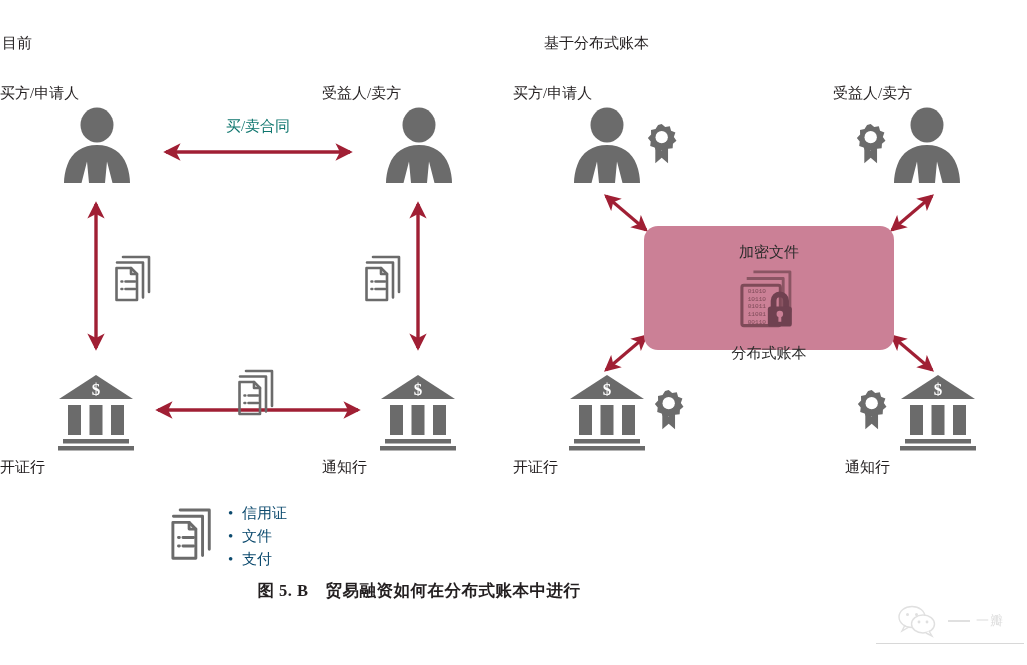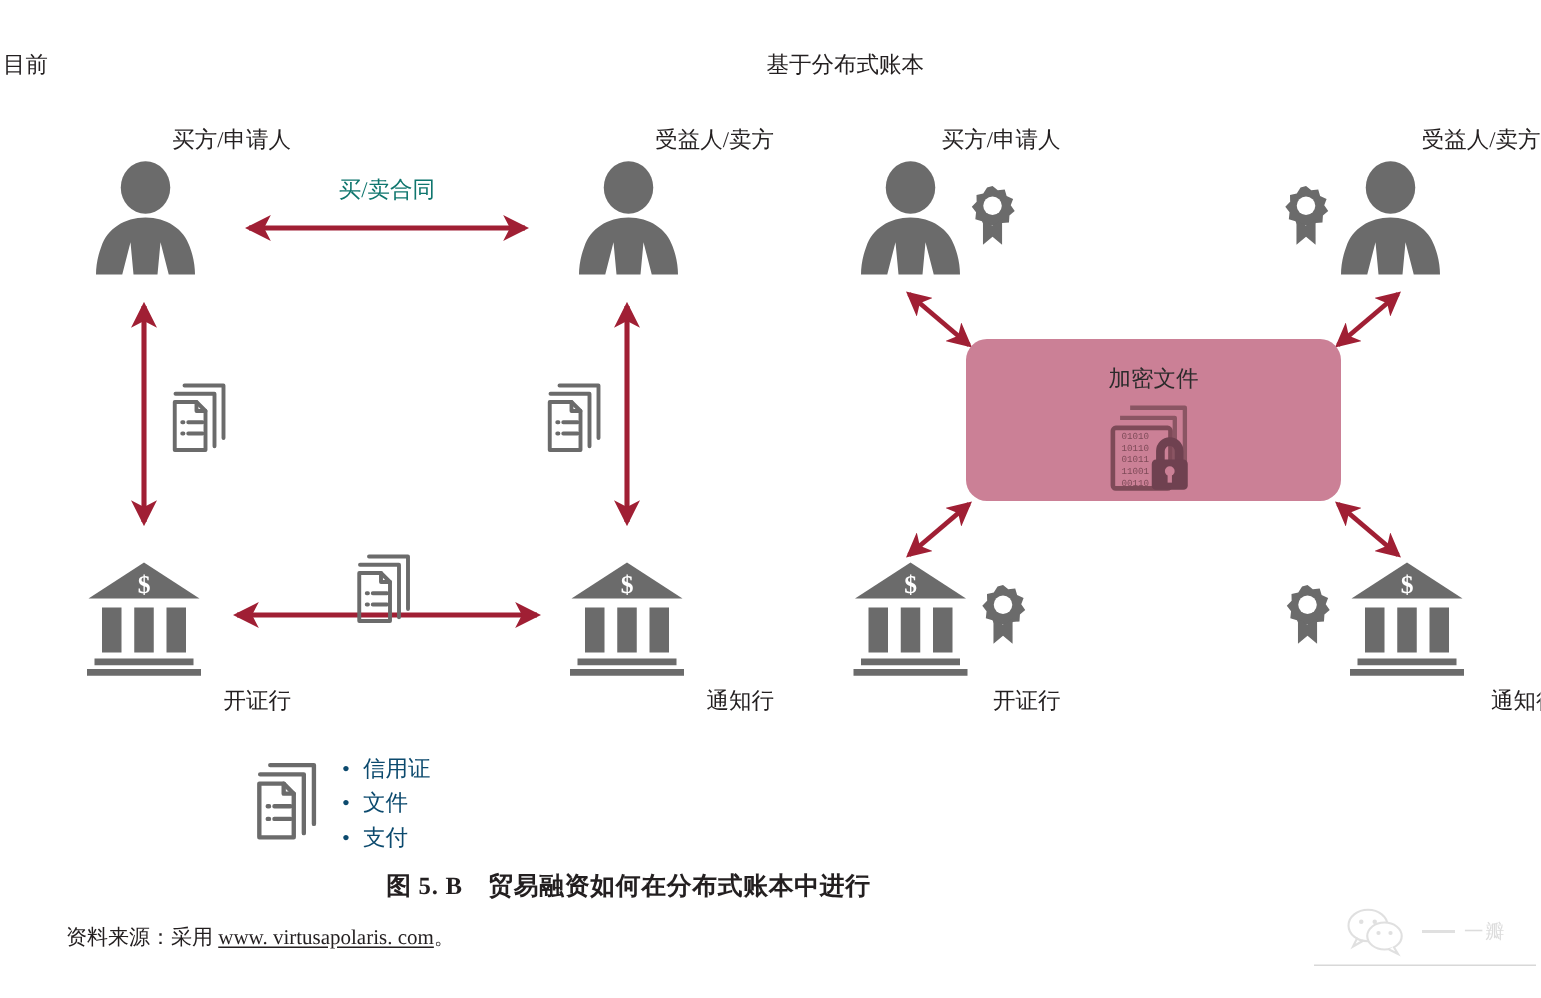--- a/index.html
+++ b/index.html
@@ -6,21 +6,21 @@
   body{
     width:1027px;height:665px;background:#ffffff;
     font-family:"Liberation Serif","DejaVu Serif",serif;
     color:#231f20;position:relative;overflow:hidden;
   }
   .stage{position:absolute;inset:0;}
   .abs{position:absolute;}
 
   
   .panel-head{font-size:15px;color:#231f20;white-space:nowrap;}
-  .node-label{font-size:15px;color:#231f20;white-space:nowrap;text-align:right;}
+  .node-label{font-size:15px;color:#231f20;white-space:nowrap;text-align:left;}
   .flow-label{font-size:15px;color:#0f766e;white-space:nowrap;text-align:center;}
   .box-title{font-size:15px;color:#2b2b2b;white-space:nowrap;text-align:center;}
   .caption{font-size:16.5px;font-weight:bold;white-space:nowrap;letter-spacing:.5px;}
   .source{font-size:14px;white-space:nowrap;color:#231f20;}
   .source u{text-decoration:underline;text-underline-offset:2px;}
   .legend-list{font-size:15px;line-height:23px;color:#0c4a6e;}
   .legend-list div{white-space:nowrap;}
   .legend-list .bull{display:inline-block;width:14px;}
 
   
@@ -155,21 +155,21 @@
     <g transform="scale(1.12)">
         <use href="#def-docs"></use>
       </g>
   </svg>
   <div class="abs legend-list" style="left:228px;top:502px;">
     <div><span class="bull">•</span><span>信用证</span></div>
     <div><span class="bull">•</span><span>文件</span></div>
     <div><span class="bull">•</span><span>支付</span></div>
   </div>
 
-  <div class="abs panel-head" style="left:511px;top:34px;">基于分布式账本</div>
+  <div class="abs panel-head" style="left:544px;top:34px;">基于分布式账本</div>
 
   <div class="abs node-label" style="left:513px;top:84px;width:194px;">买方/申请人</div>
   <svg class="abs" style="left:573px;top:109px;" width="68" height="76">
       <use href="#def-person"></use>
     </svg>
   <svg class="abs" style="left:646px;top:122px;" width="33" height="45">
     <g transform="scale(0.98)">
         <use href="#def-badge"></use>
       </g>
   </svg>
@@ -190,28 +190,29 @@
   <svg class="abs" style="left:886px;top:190px;" width="52" height="46">
     <line x1="46" y1="6" x2="6" y2="40" stroke="#a01f34" stroke-width="3.2" marker-start="url(#ah)" marker-end="url(#ah)"></line>
   </svg>
   <svg class="abs" style="left:600px;top:330px;" width="52" height="46">
     <line x1="46" y1="6" x2="6" y2="40" stroke="#a01f34" stroke-width="3.2" marker-start="url(#ah)" marker-end="url(#ah)"></line>
   </svg>
   <svg class="abs" style="left:886px;top:330px;" width="52" height="46">
     <line x1="6" y1="6" x2="46" y2="40" stroke="#a01f34" stroke-width="3.2" marker-start="url(#ah)" marker-end="url(#ah)"></line>
   </svg>
 
-  <div class="abs ledger-box" style="left:644px;top:226px;width:250px;height:108px;">
+  <div class="abs ledger-box" style="left:644px;top:226px;width:250px;height:124px;">
     <div class="box-title" style="margin-top:17px;">加密文件</div>
     <svg style="margin-top:6px;" width="58" height="64">
       <g transform="scale(0.96)">
           <use href="#def-lockdocs"></use>
         </g>
     </svg>
   </div>
+  <div class="abs box-title" style="left:644px;top:344px;width:250px;">分布式账本</div>
 
   <svg class="abs" style="left:568px;top:374px;" width="78" height="78">
       <use href="#def-bank"></use>
     </svg>
   <svg class="abs" style="left:653px;top:388px;" width="33" height="45">
     <g transform="scale(0.98)">
         <use href="#def-badge"></use>
       </g>
   </svg>
   <div class="abs node-label" style="left:513px;top:458px;width:194px;">开证行</div>
@@ -221,23 +222,20 @@
     </svg>
   <svg class="abs" style="left:856px;top:388px;" width="33" height="45">
     <g transform="scale(0.98)">
         <use href="#def-badge"></use>
       </g>
   </svg>
   <div class="abs node-label" style="left:845px;top:458px;width:194px;">通知行</div>
 
   <div class="abs caption" style="left:0px;top:580px;width:838px;text-align:center;">图 5. B　贸易融资如何在分布式账本中进行</div>
 
-  <div class="abs source" style="left:44px;top:616px;">
-    <span>资料来源：采用 </span><u>www. virtusapolaris. com</u><span>。</span>
-  </div>
 
   <div class="abs watermark" style="left:896px;top:604px;display:flex;align-items:center;gap:6px;">
     <svg width="46" height="34">
       <ellipse cx="16" cy="13" rx="13" ry="10.5" fill="none" stroke="#9a9a9a" stroke-width="1.4"></ellipse>
       <path d="M9 21 L6 27 L13 23" fill="none" stroke="#9a9a9a" stroke-width="1.4"></path>
       <circle cx="11.5" cy="10.5" r="1.5" fill="#9a9a9a"></circle>
       <circle cx="20.5" cy="10.5" r="1.5" fill="#9a9a9a"></circle>
       <ellipse cx="27" cy="20" rx="11.5" ry="9" fill="#ffffff" stroke="#9a9a9a" stroke-width="1.4"></ellipse>
       <path d="M33 27 L36 32 L30 29" fill="#ffffff" stroke="#9a9a9a" stroke-width="1.4"></path>
       <circle cx="23" cy="18" r="1.4" fill="#9a9a9a"></circle>

